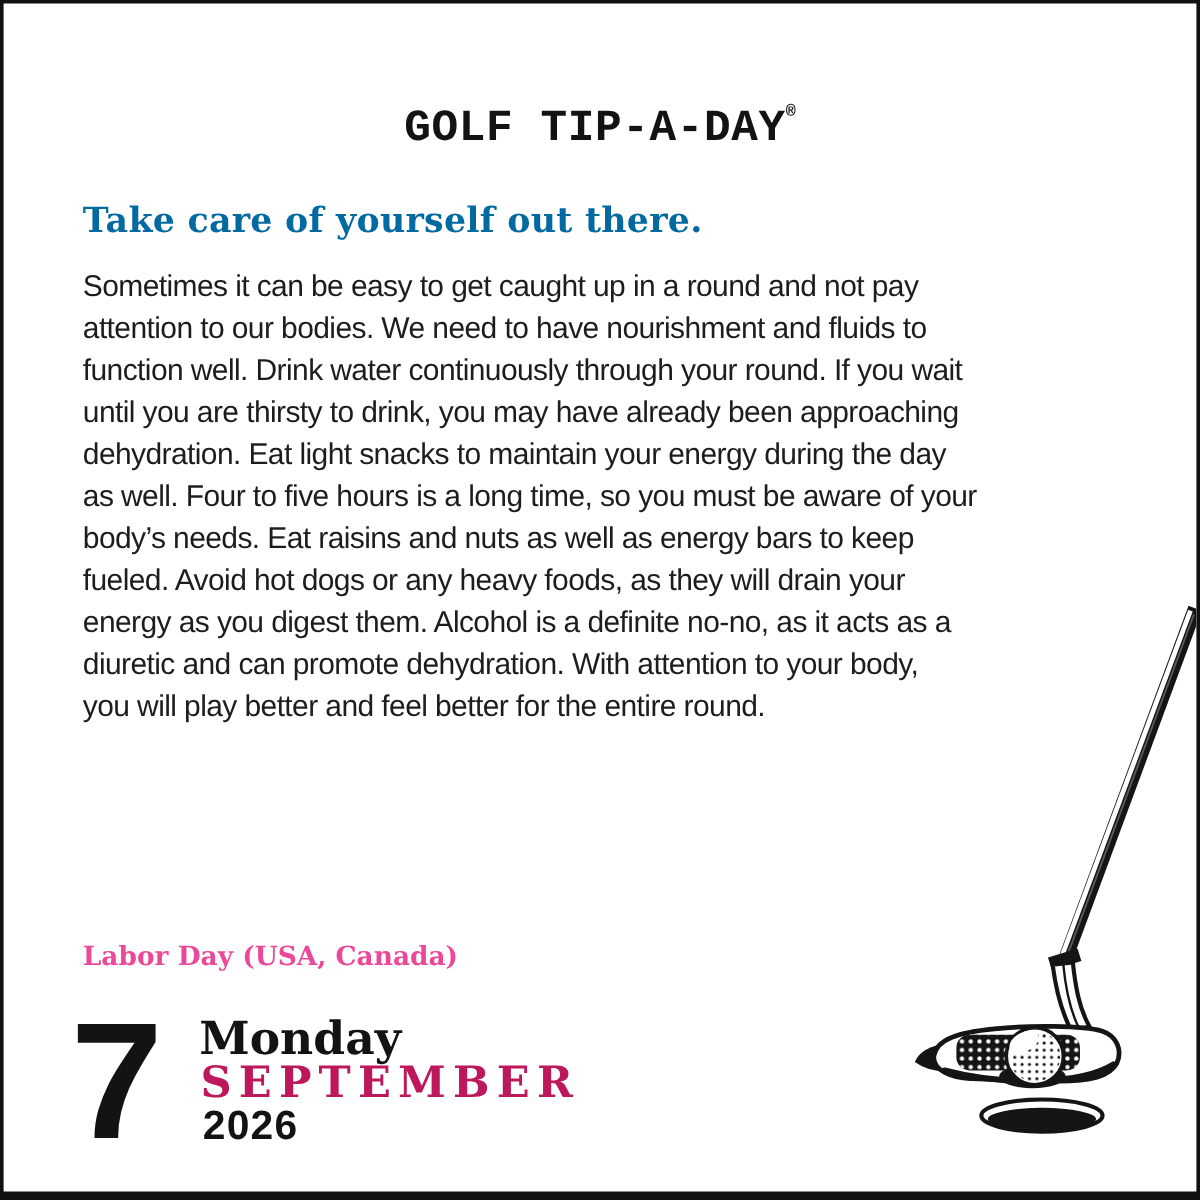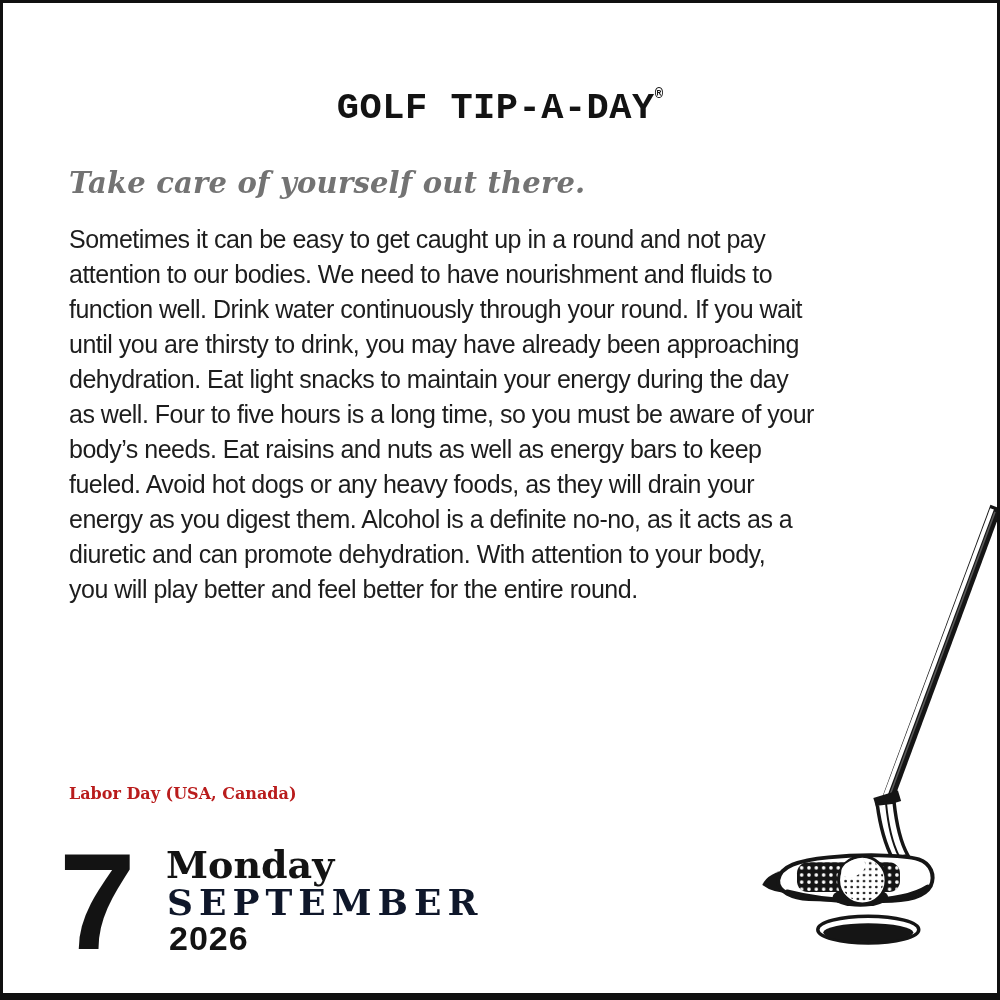--- a/index.html
+++ b/index.html
@@ -51,45 +51,44 @@
     letter-spacing: 0;
   }
   .tip-heading {
     position: absolute;
     top: 163px;
     left: 66px;
     font-family: "DejaVu Serif", serif;
     font-weight: bold;
     font-size: 29px;
     letter-spacing: 0.2px;
-    color: #737373;
-    white-space: nowrap;
-    font-style: italic;
+    color: #0369a1;
+    white-space: nowrap;
   }
   .tip-body {
     position: absolute;
     top: 219px;
     left: 66px;
     width: 890px;
     font-family: Liberation Sans, sans-serif;
     font-weight: 400;
     font-size: 25px;
     letter-spacing: -0.5px;
     line-height: 35px;
     color: #1d1d1d;
     white-space: pre-line;
   }
   .holiday {
     position: absolute;
     top: 781px;
     left: 66px;
     font-family: "DejaVu Serif", serif;
     font-weight: 600;
-    font-size: 16px;
-    color: #b91c1c;
+    font-size: 22px;
+    color: #ec4899;
     white-space: nowrap;
   }
   .day-number {
     position: absolute;
     top: 829px;
     left: 56px;
     font-family: "Liberation Sans", sans-serif;
     font-weight: 800;
     font-size: 138px;
     line-height: 138px;
@@ -106,21 +105,21 @@
     white-space: nowrap;
   }
   .month {
     position: absolute;
     top: 878px;
     left: 164px;
     font-family: "DejaVu Serif", serif;
     font-weight: bold;
     font-size: 36px;
     letter-spacing: 6px;
-    color: #0f172a;
+    color: #be185d;
     white-space: nowrap;
   }
   .year {
     position: absolute;
     top: 916px;
     left: 166px;
     font-family: "Liberation Sans", sans-serif;
     font-weight: 800;
     font-size: 34px;
     letter-spacing: 1px;

